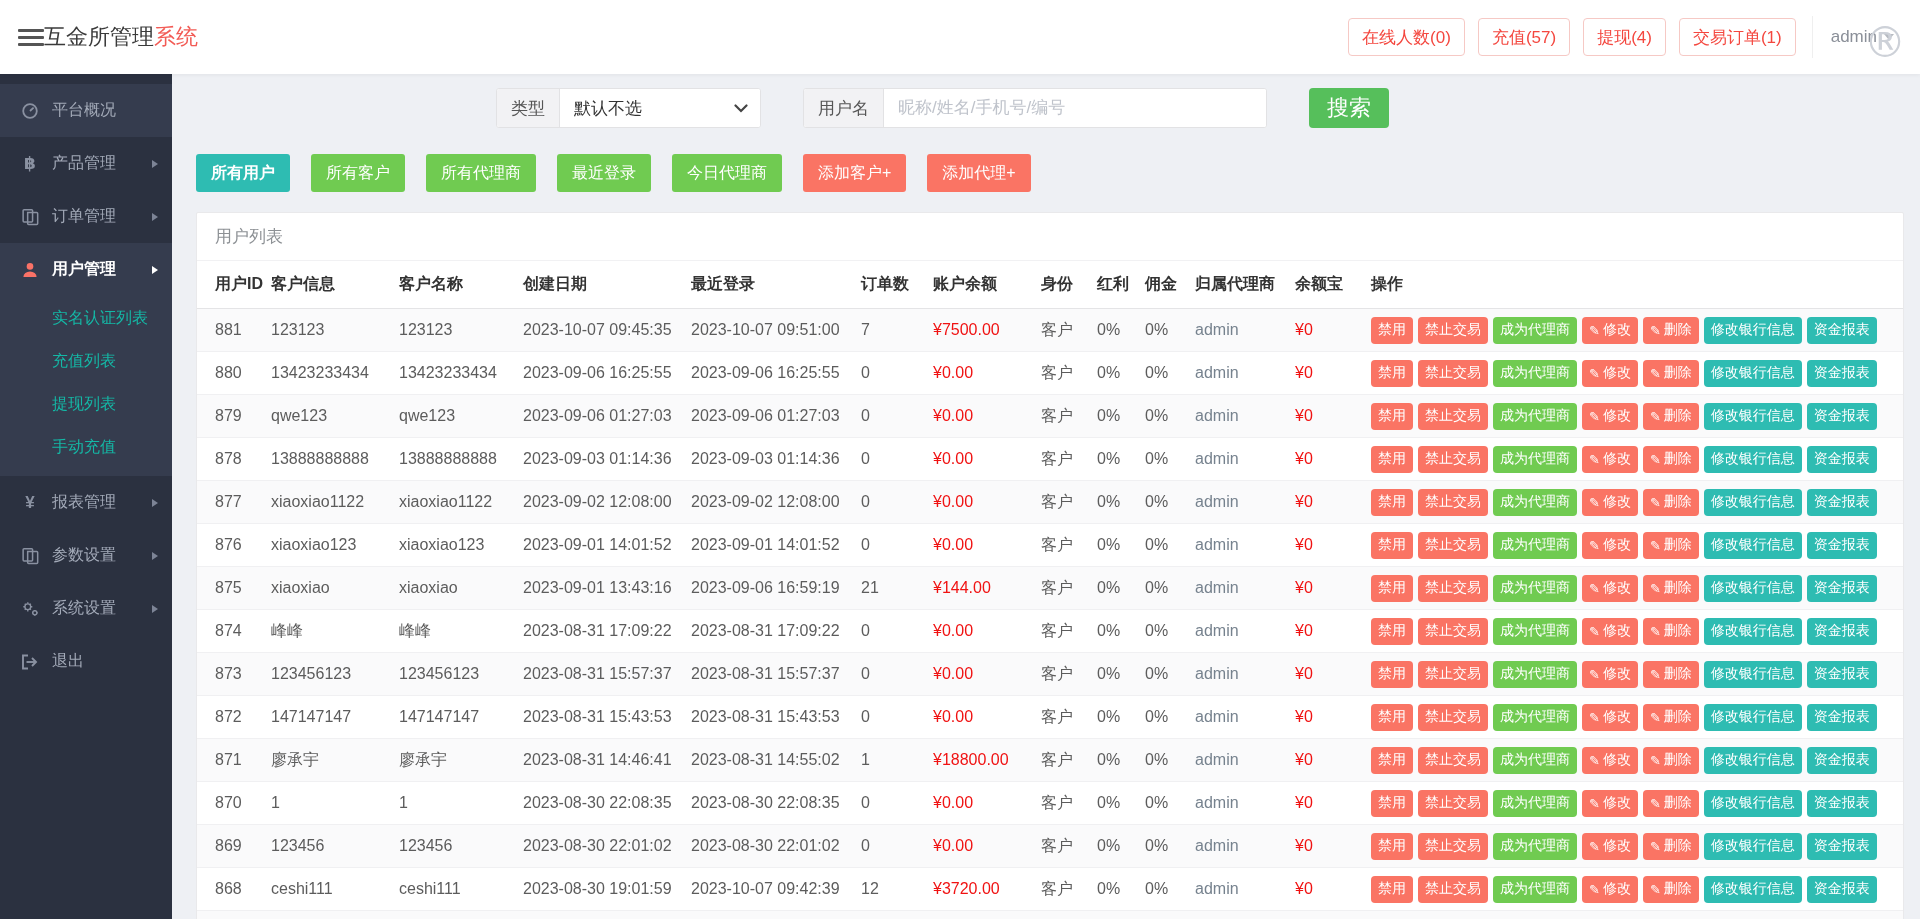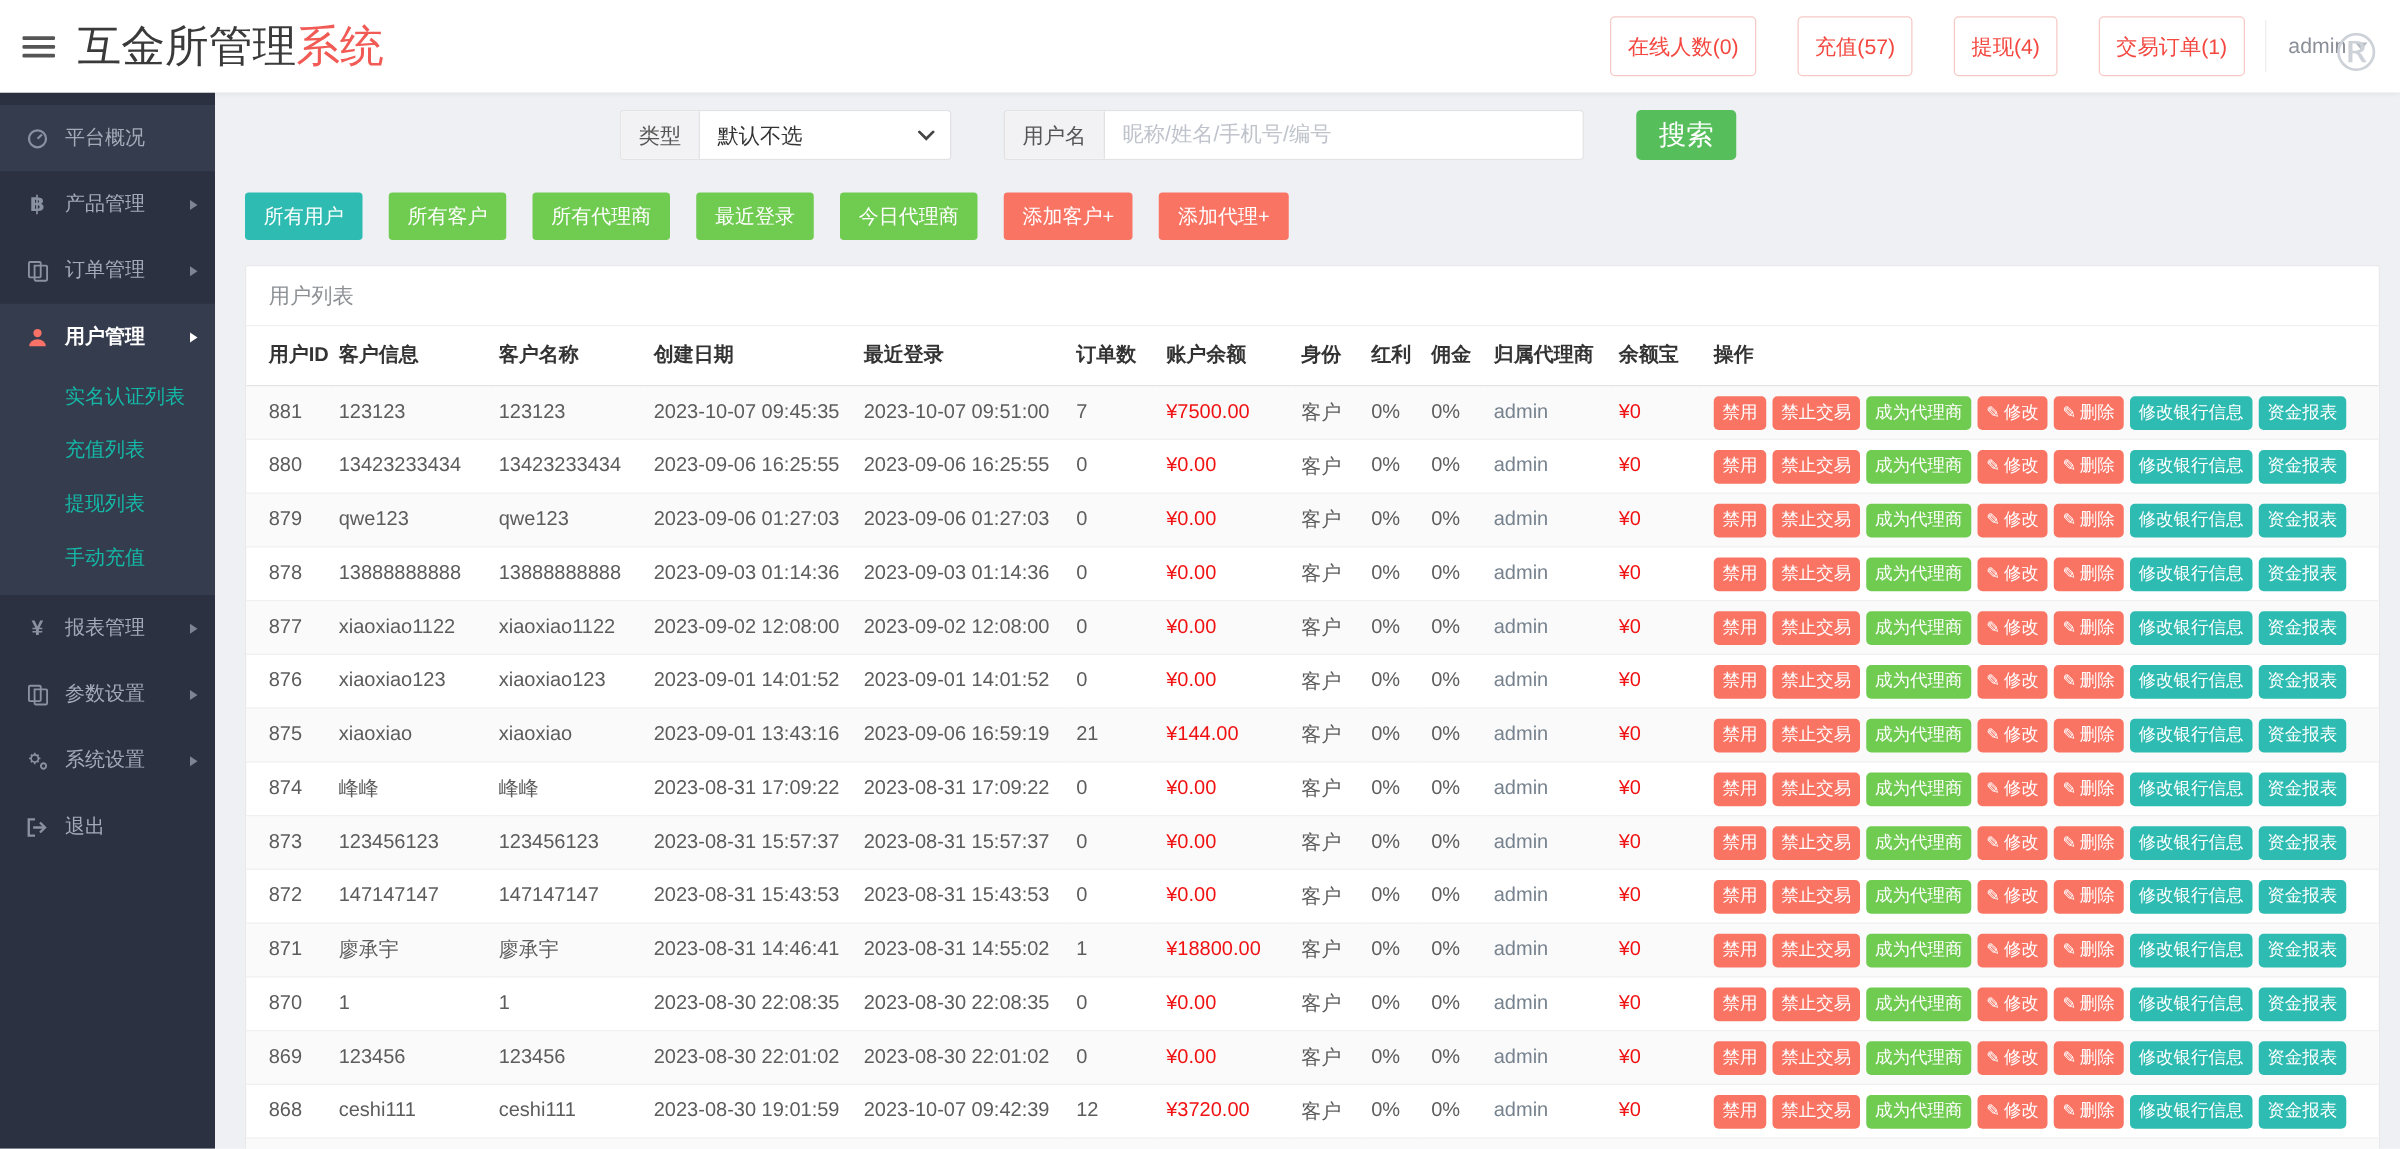--- a/index.html
+++ b/index.html
@@ -9,28 +9,28 @@
     font-family:"Liberation Sans","DejaVu Sans",sans-serif;
     background:#eef0f4; color:#333;
   }
   
   .topbar {
     position:absolute; top:0; left:0; right:0; height:74px; background:#fff;
     display:flex; align-items:center; z-index:20; box-shadow:0 1px 4px rgba(0,0,0,.06);
   }
   .hamburger { width:26px; margin-left:18px; cursor:pointer; }
   .hamburger i { display:block; height:3px; background:#555; margin:4px 0; border-radius:1px; }
-  .brand { font-size:35px; color:#3a3a3a; margin-left:18px; white-space:nowrap;text-align:center; }
+  .brand { font-size:22px; color:#3a3a3a; white-space:nowrap;text-align:center; }
   .brand .accent { color:var(--accent-red,#f25b55); }
   .top-right { margin-left:auto; display:flex; align-items:center; padding-right:26px; }
   .stats { display:flex; gap:13px; }
   .stat-btn {
     background:#fff; border:1px solid #f6c9c5; color:var(--badge-red,#f4473f);
-    font-size:17px; height:48px; padding:0 13px; border-radius:4px; cursor:pointer;
-    font-family:inherit; white-space:nowrap;margin-left:20px;
+    font-size:17px; height:38px; padding:0 13px; border-radius:4px; cursor:pointer;
+    font-family:inherit; white-space:nowrap;
   }
   .admin-box {
     display:flex; align-items:center; gap:7px; margin-left:16px; padding-left:18px;
     border-left:1px solid #efefef; height:42px; color:#8a8f98; font-size:17px; cursor:pointer;
   }
   .caret-down { width:0; height:0; border-left:5px solid transparent; border-right:5px solid transparent; border-top:6px solid #b6bac1; }
   .reg-mark {
     position:absolute; right:14px; top:22px; font-size:42px; line-height:42px;
     color:#cdd1d8; font-family:"DejaVu Sans",sans-serif; pointer-events:none;
   }
@@ -74,21 +74,21 @@
   .text-input::placeholder { color:#bfc3cb; }
   .search-btn {
     background:var(--search-green,#56bf5b); color:#fff; border:none; border-radius:4px;
     height:40px; padding:0 18px; font-size:22px; cursor:pointer; font-family:inherit;
   }
   .quick-row { display:flex; gap:21px; margin-top:26px; }
   .quick-btn {
     height:38px; padding:0 15px; border:none; border-radius:3px; color:#fff;
     font-size:16px; cursor:pointer; font-family:inherit; white-space:nowrap;
   }
-  .quick-btn.teal { background:var(--teal,#2ebcb2); }
+  .quick-btn.teal { background:var(--teal,#2ebcb2);font-weight:bold; }
   .quick-btn.green { background:var(--green,#70cb51); }
   .quick-btn.red { background:var(--salmon,#fa7464); }
   
   .panel { background:#fff; border:1px solid #e9e9eb; border-radius:2px; margin-top:20px; min-height:713px; }
   .panel-title { padding:12px 18px; color:#8c9094; font-size:17px; border-bottom:1px solid #f1f1f3;font-family:Liberation Serif, serif; }
   .data-table { width:100%; border-collapse:collapse; table-layout:fixed; }
   .data-table th {
     text-align:left; font-size:16px; color:#333; font-weight:bold;
     padding:13px 8px; border-bottom:1px solid #e4e4e6; white-space:nowrap; overflow:hidden;
   }

